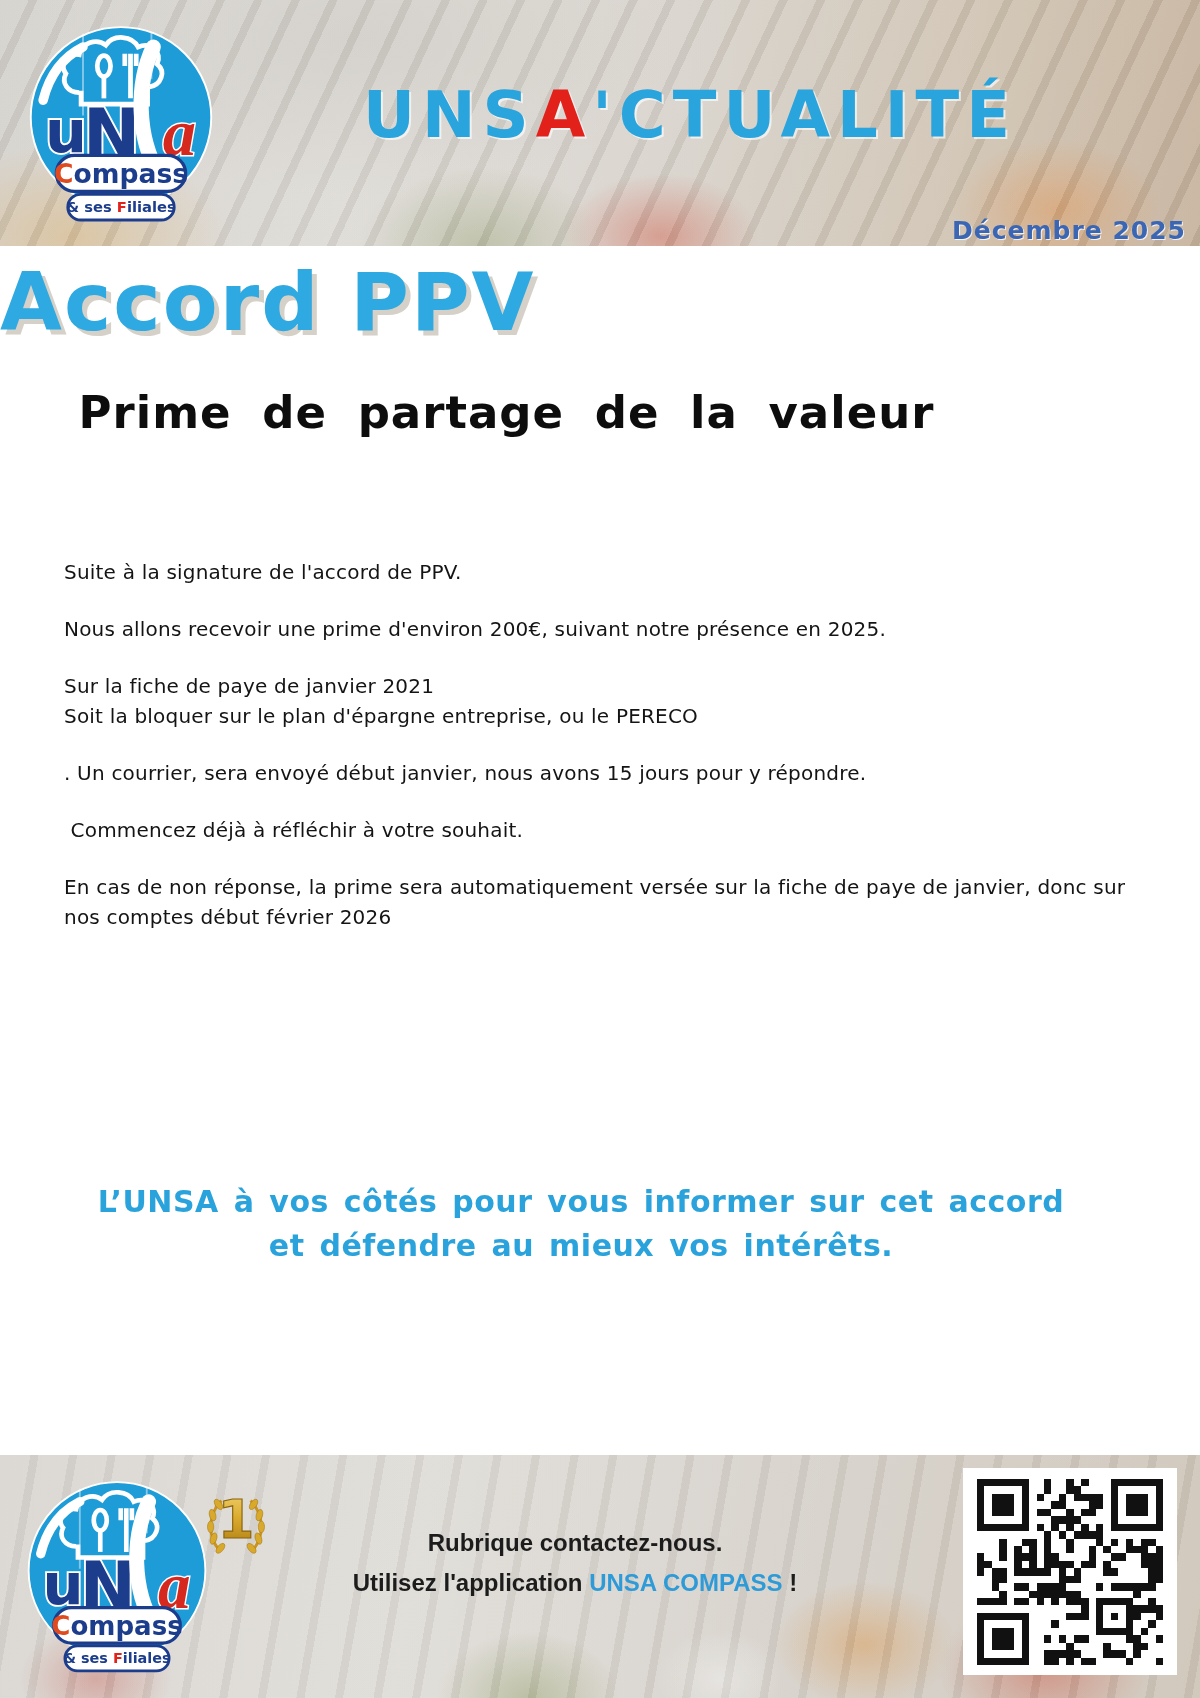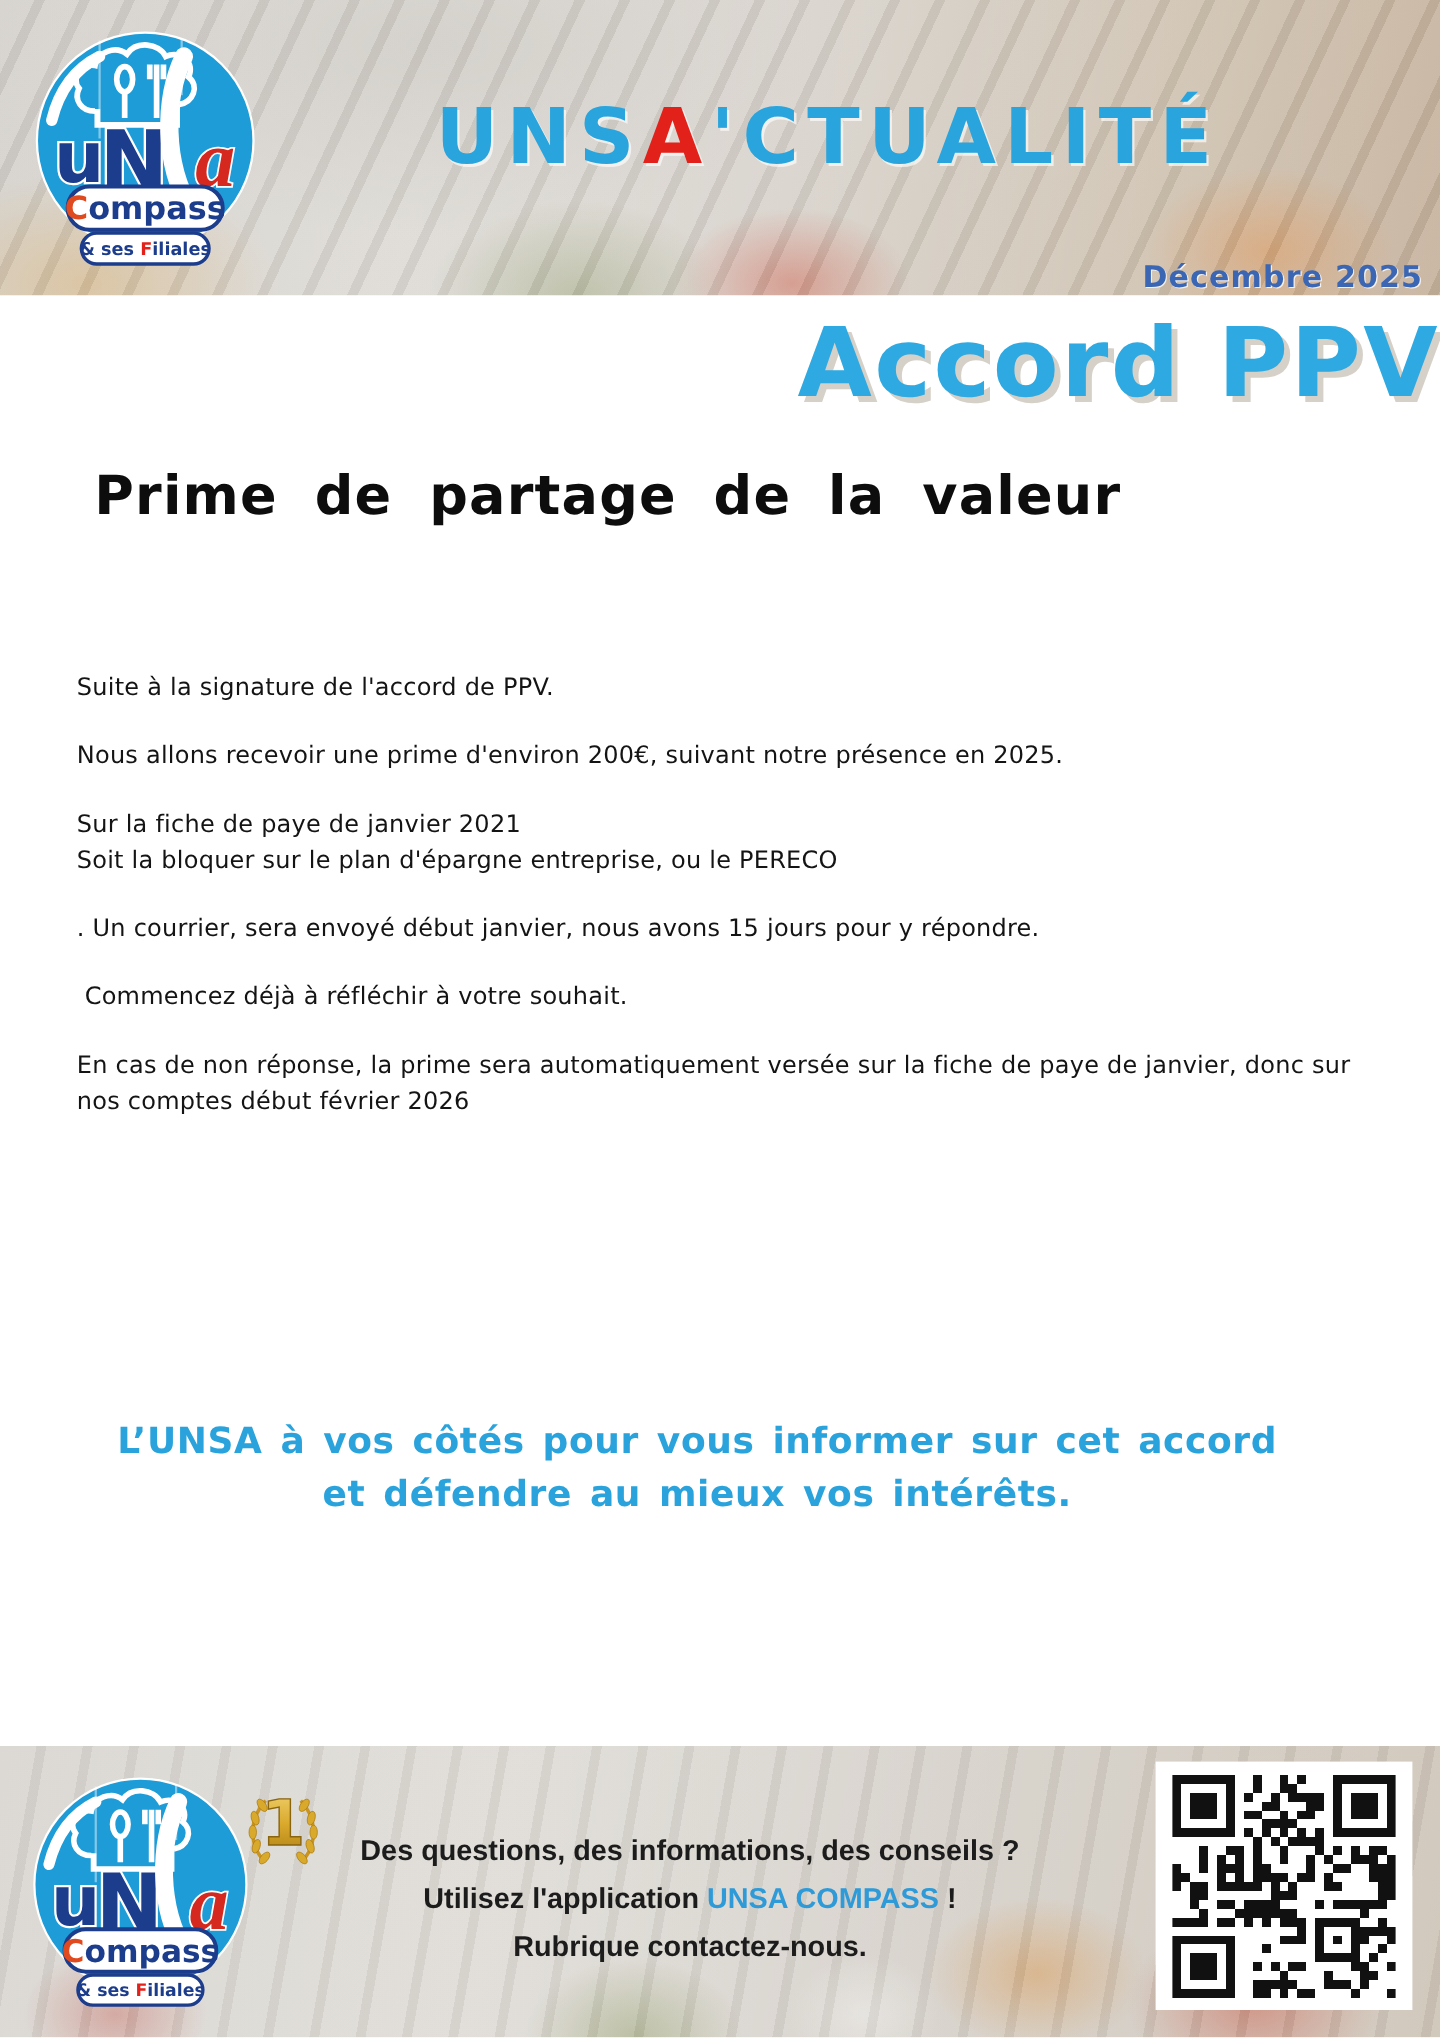--- a/index.html
+++ b/index.html
@@ -40,21 +40,21 @@
   .issue-date{
     position:absolute;right:14px;top:216px;font-size:25px;font-weight:bold;
     color:#3A66B4;letter-spacing:1px;text-shadow:1px 1px 0 rgba(255,255,255,.8);
   }
   
   .logo{position:absolute;}
   .logo.header-pos{left:26px;top:24px;width:190px;height:200px;}
   .logo.footer-pos{left:24px;top:24px;width:186px;height:196px;}
   
   .h1{
-    position:absolute;left:0;top:256px;width:1200px;text-align:right;
+    position:absolute;left:0;top:256px;width:1200px;text-align:left;
     font-size:80px;font-weight:bold;color:#2FA9E1;letter-spacing:2px;
     text-shadow:5px 5px 0 rgba(162,150,133,.45);
   }
   .h2{
     position:absolute;left:0;top:386px;width:1013px;text-align:center;
     font-size:45px;font-weight:bold;color:#0d0d0d;word-spacing:14px;letter-spacing:1px;
   }
   
   .body-text{position:absolute;left:64px;top:528px;width:1122px;margin-top:29px;}
   .body-text p{
@@ -178,23 +178,22 @@
         <ellipse cx="63" cy="24" rx="3.2" ry="6" transform="rotate(35 63 24)"></ellipse>
         <ellipse cx="69" cy="35" rx="3.2" ry="6" transform="rotate(15 69 35)"></ellipse>
         <ellipse cx="71" cy="47" rx="3.2" ry="6" transform="rotate(0 71 47)"></ellipse>
         <ellipse cx="68" cy="59" rx="3.2" ry="6" transform="rotate(-18 68 59)"></ellipse>
         <ellipse cx="61" cy="69" rx="3.2" ry="6" transform="rotate(-40 61 69)"></ellipse>
       </g>
       <text x="45" y="58" font-size="54" font-weight="bold" text-anchor="middle" fill="url(#gold)" stroke="#8a6510" stroke-width="1.2">1</text>
     </svg>
 
     <div class="footer-text">
-      <div>Des questions, des informations, des conseils ?</div>
+      <div>Rubrique contactez-nous.</div>
       <div><span>Utilisez l'application </span><span class="app">UNSA COMPASS</span><span> !</span></div>
-      <div>Rubrique contactez-nous.</div>
     </div>
 
     <div class="qr-panel">
       <svg viewBox="0 0 25 25" shape-rendering="crispEdges">
           <rect x="0" y="0" width="25" height="25" fill="#ffffff"></rect>
           <rect x="9" y="0" width="1" height="1" fill="#111111"></rect>
           <rect x="12" y="0" width="1" height="1" fill="#111111"></rect>
           <rect x="14" y="0" width="1" height="1" fill="#111111"></rect>
           <rect x="9" y="1" width="1" height="1" fill="#111111"></rect>
           <rect x="12" y="1" width="1" height="1" fill="#111111"></rect>

